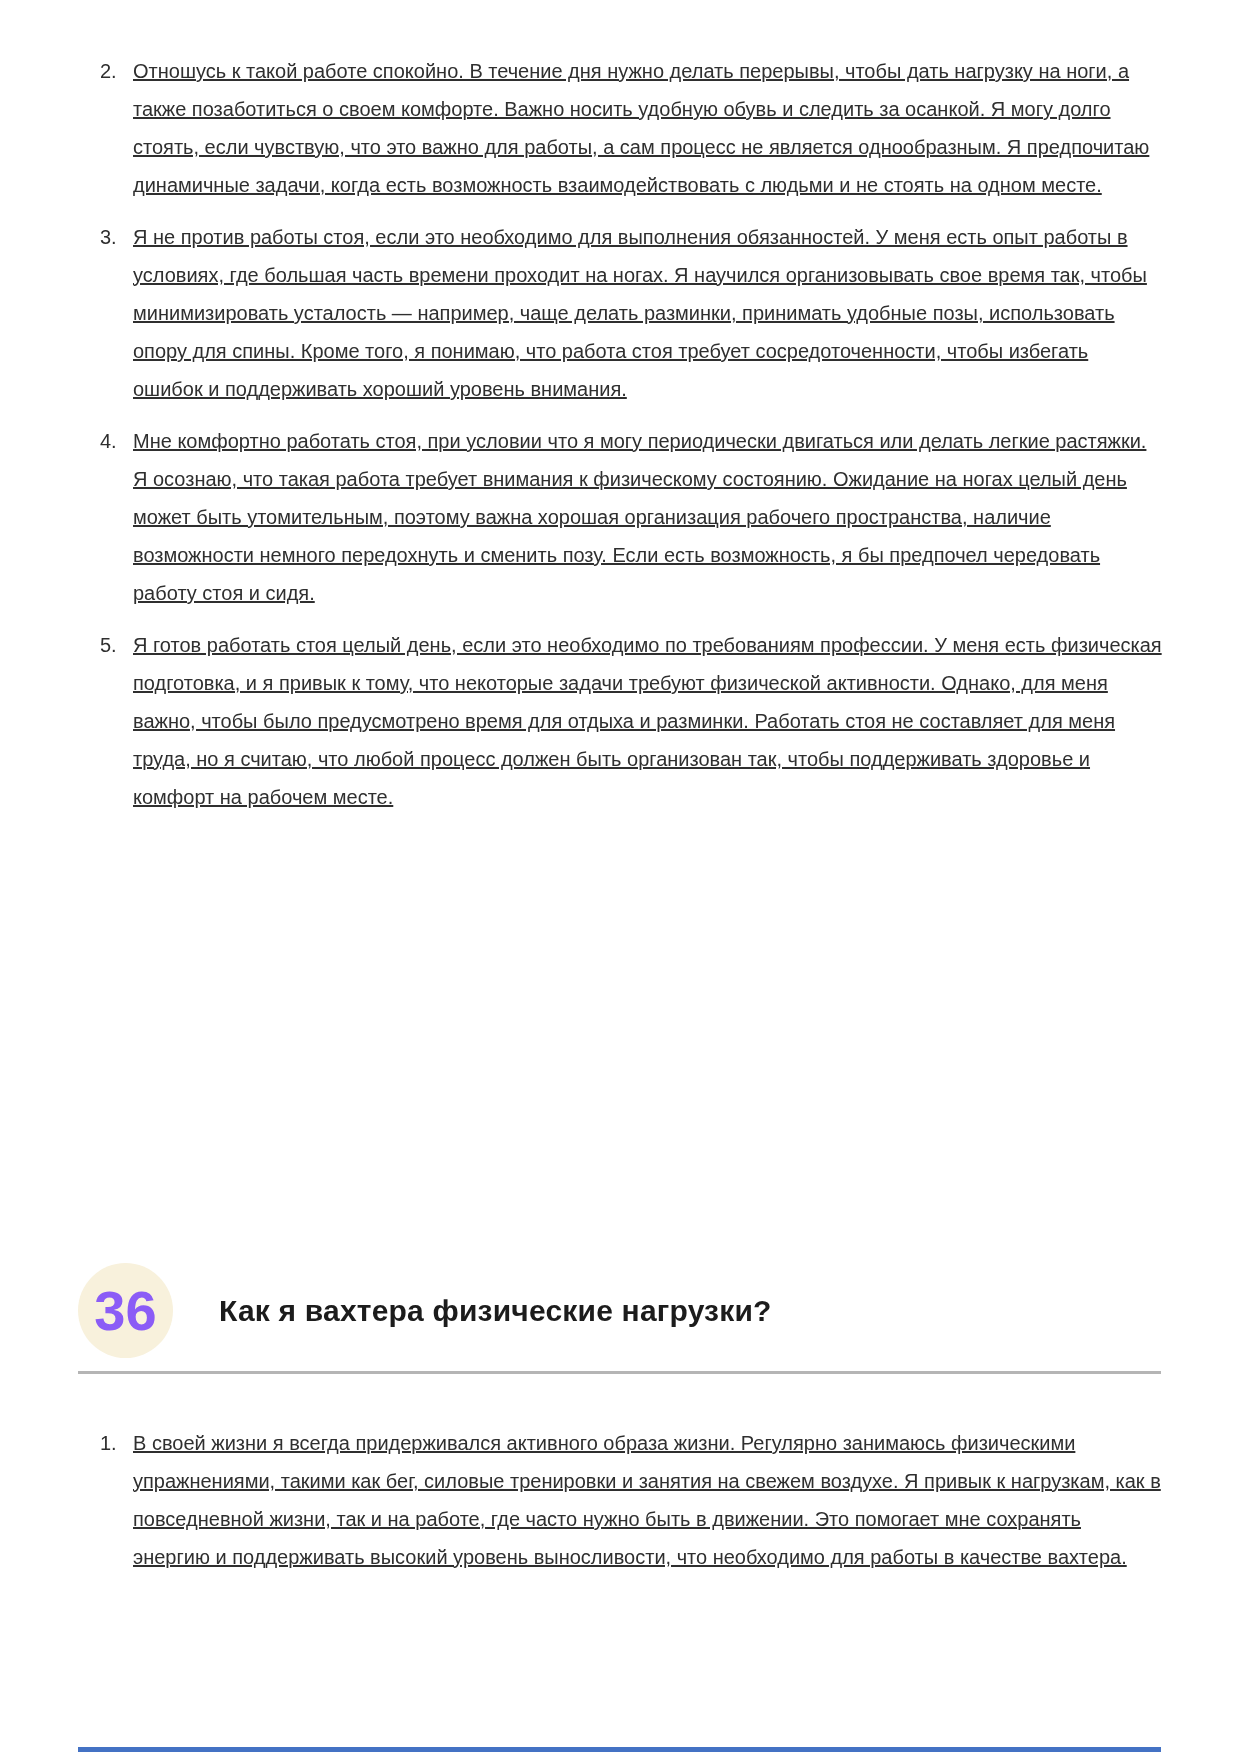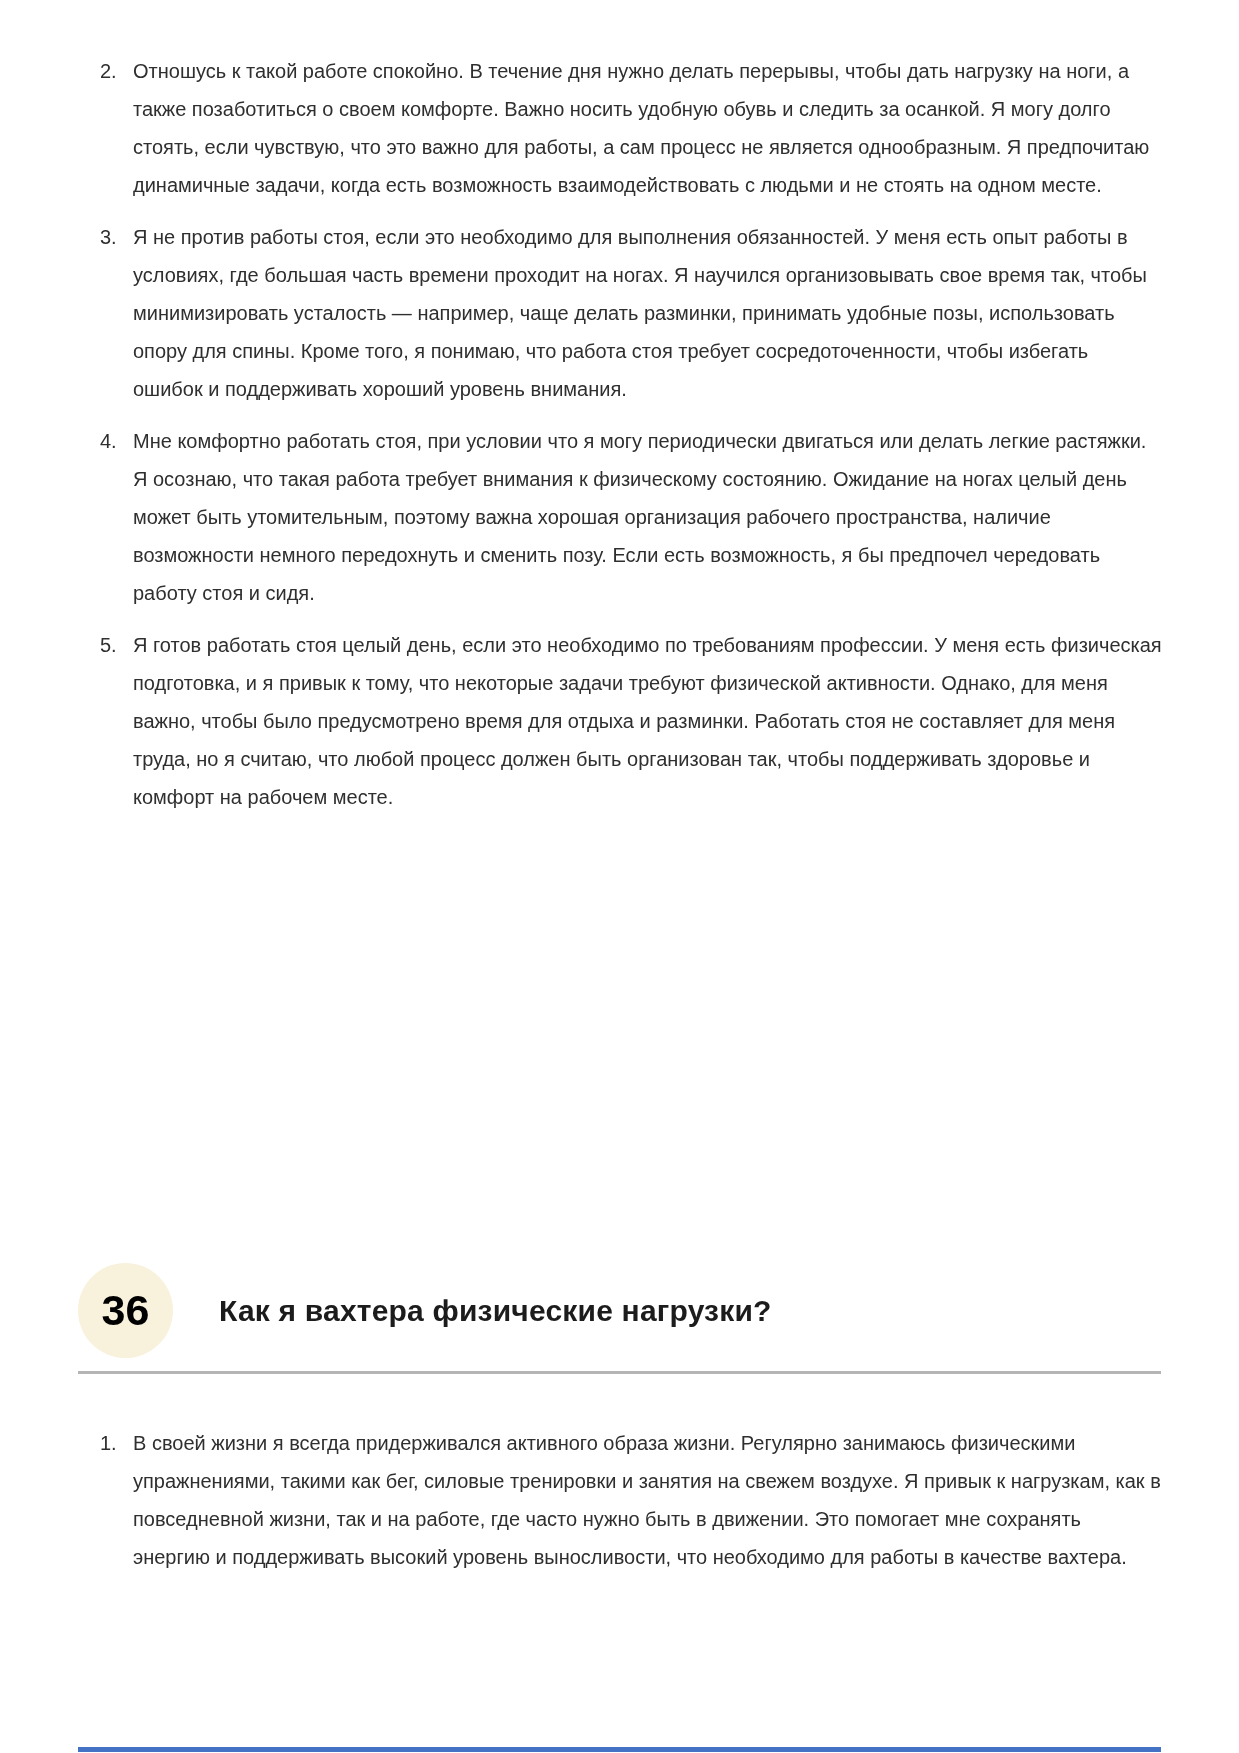--- a/index.html
+++ b/index.html
@@ -32,41 +32,42 @@
   .qa-item + .qa-item { margin-top: 14px; }
   .qa-num {
     flex: none;
     width: 33px;
     text-align: left;
     color: #2f2f2f;
   }
   .qa-text {
     flex: 1 1 auto;
     color: #2f2f2f;
+    text-decoration: underline;
   }
   .section-header {
     position: absolute;
     top: 1263px;
     left: 78px;
     width: 1083px;
     display: flex;
     align-items: center;
   }
   .section-badge {
     flex: none;
     width: 95px;
     height: 95px;
     border-radius: 50%;
     background: #f8f1dc;
     display: flex;
     align-items: center;
     justify-content: center;
-    font-size: 43px;
+    font-size: 56px;
     font-weight: bold;
-    color: #000000;
+    color: #8b5cf6;
   }
   .section-title {
     margin-left: 46px;
     font-size: 30px;
     font-weight: bold;
     color: #1c1c1c;
     letter-spacing: 0.2px;
   }
   .section-divider {
     position: absolute;

